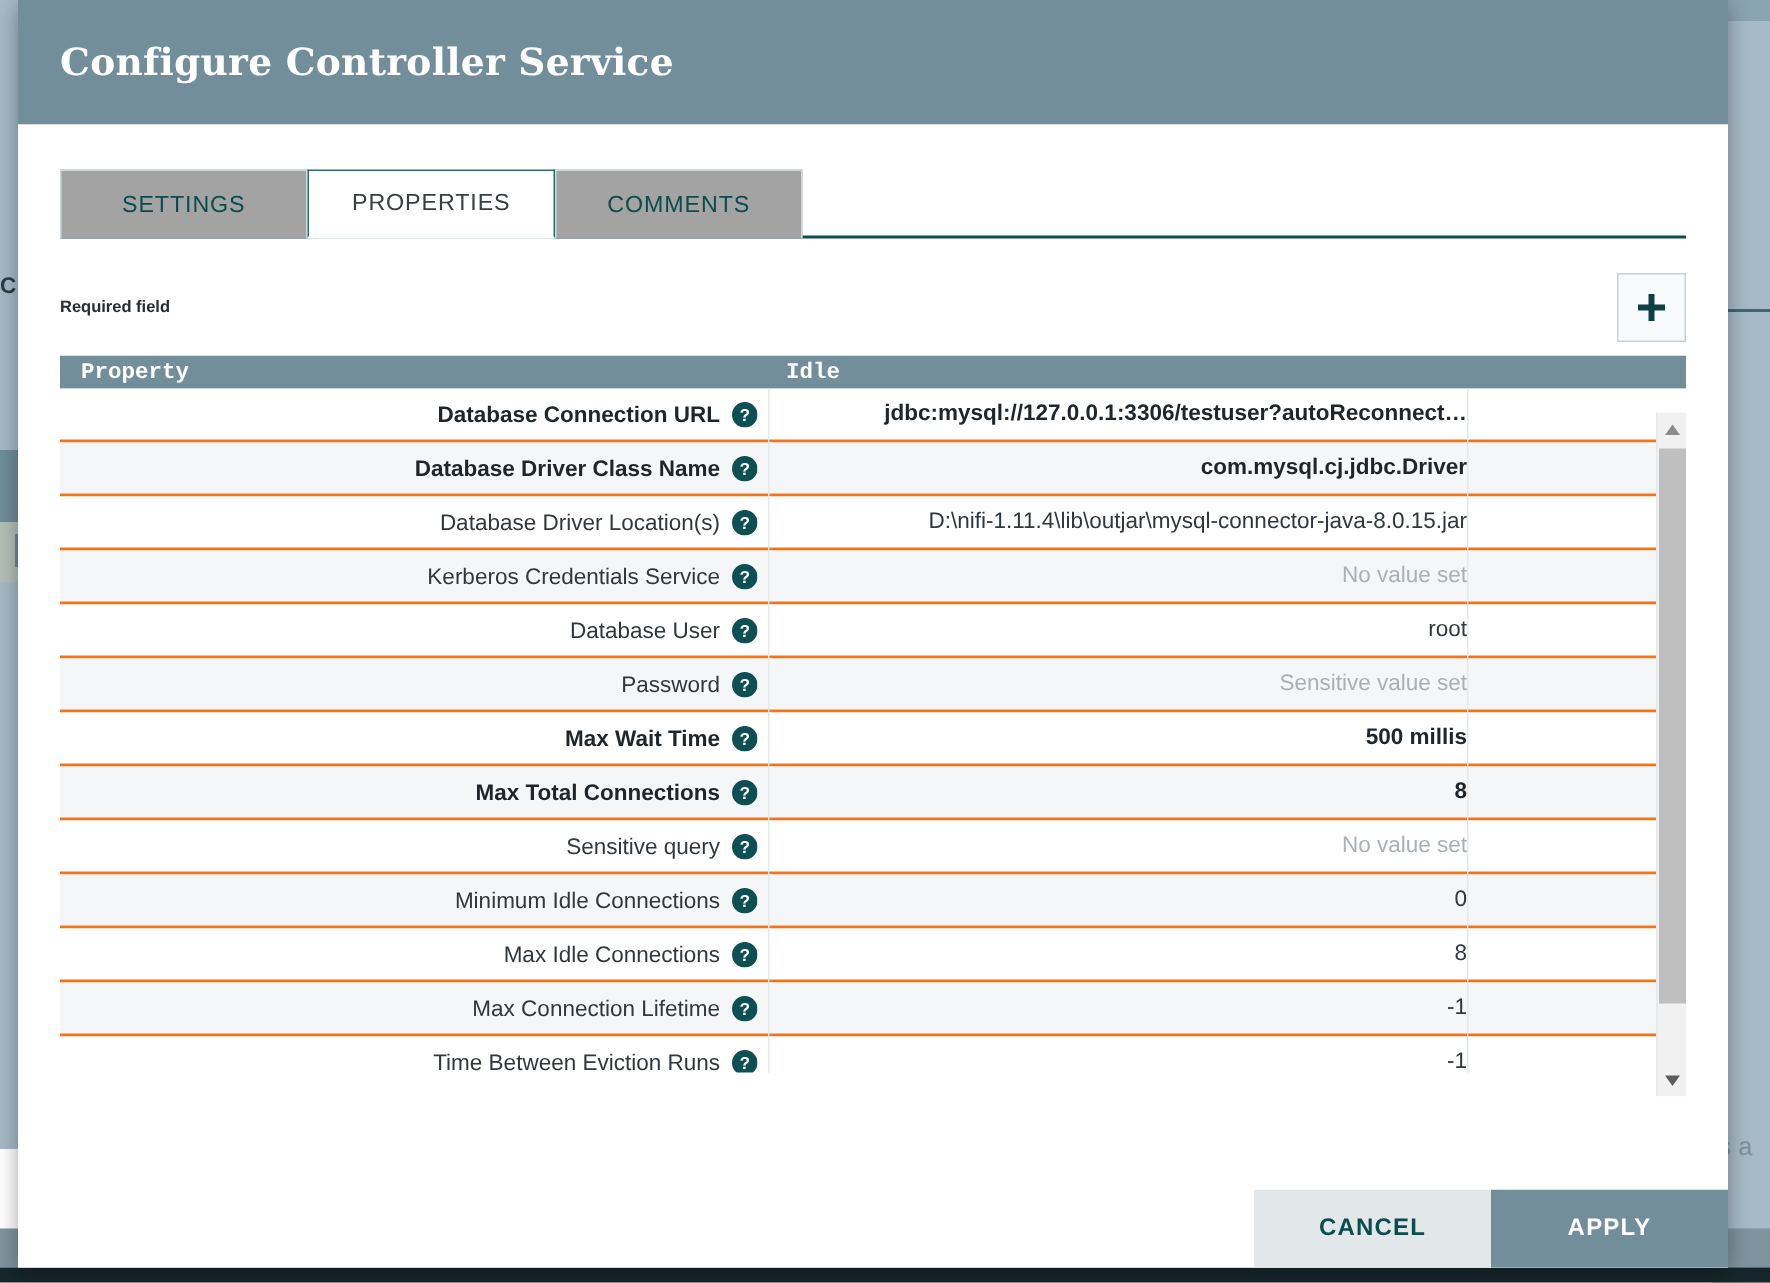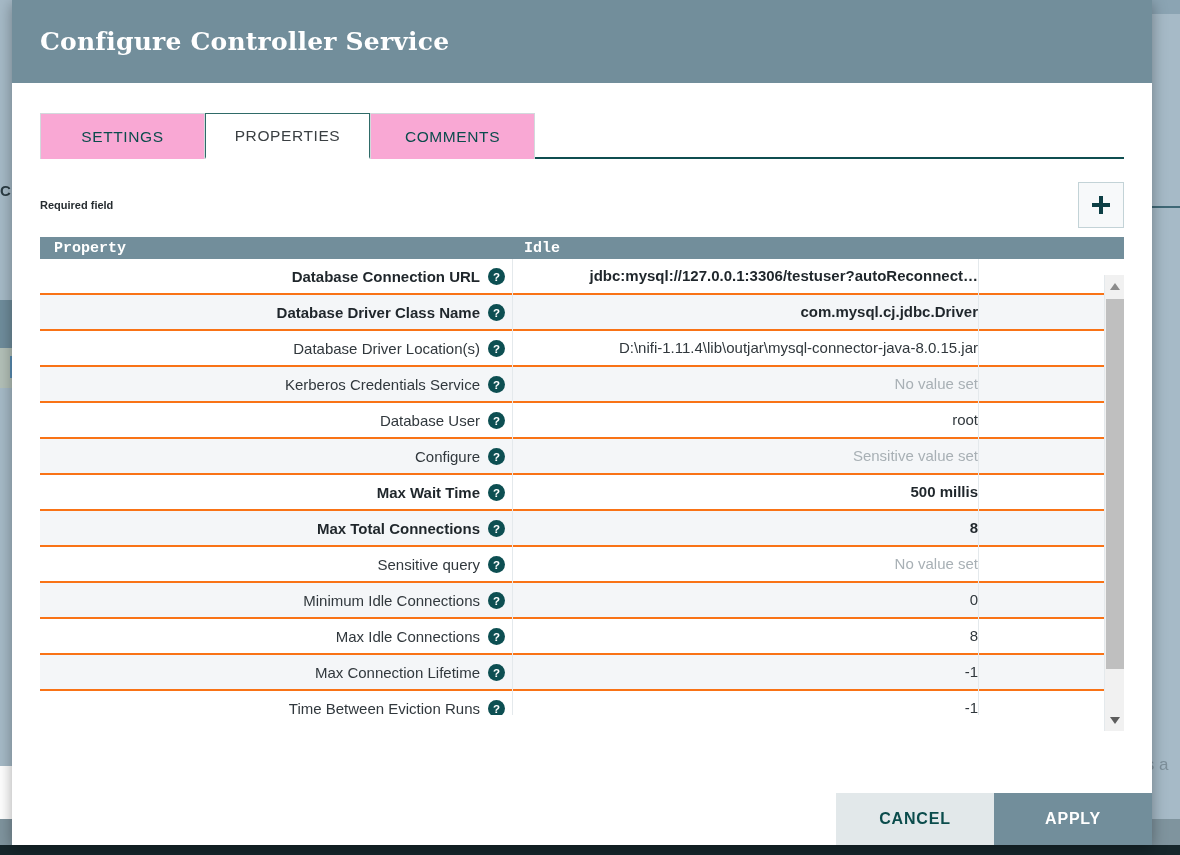--- a/index.html
+++ b/index.html
@@ -109,21 +109,21 @@
     margin-top: 30px;
     border-bottom: 2px solid #0f4e50;
     height: 46px;
     position: relative;
   }
   .tab {
     height: 46px;
     min-width: 165px;
     padding: 0 22px;
     display: flex; align-items: center; justify-content: center;
-    background: #f9a8d4;
+    background: #a3a3a3;
     color: #0b4c4c;
     font-size: 15.5px;
     letter-spacing: .6px;
     border: 1px solid #d2d9dc;
     border-bottom: none;
     position: relative;
     cursor: pointer;
     user-select: none;
   }
   .tab.active {
@@ -369,21 +369,21 @@
             <div class="cell-help">
               <svg width="17" height="17" viewBox="0 0 17 17" aria-hidden="true">
                 <circle cx="8.5" cy="8.5" r="8.5" fill="#0d4f52"></circle>
                 <text x="8.5" y="12.6" text-anchor="middle" font-family="Liberation Sans, sans-serif" font-size="11.5" font-weight="700" fill="#ffffff">?</text>
               </svg>
             </div>
             <div class="cell-value">root</div>
             <div class="cell-extra"></div>
           </div>
           <div class="prop-row alt">
-            <div class="cell-name">Configure</div>
+            <div class="cell-name">Password</div>
             <div class="cell-help">
               <svg width="17" height="17" viewBox="0 0 17 17" aria-hidden="true">
                 <circle cx="8.5" cy="8.5" r="8.5" fill="#0d4f52"></circle>
                 <text x="8.5" y="12.6" text-anchor="middle" font-family="Liberation Sans, sans-serif" font-size="11.5" font-weight="700" fill="#ffffff">?</text>
               </svg>
             </div>
             <div class="cell-value empty">Sensitive value set</div>
             <div class="cell-extra"></div>
           </div>
           <div class="prop-row required">

